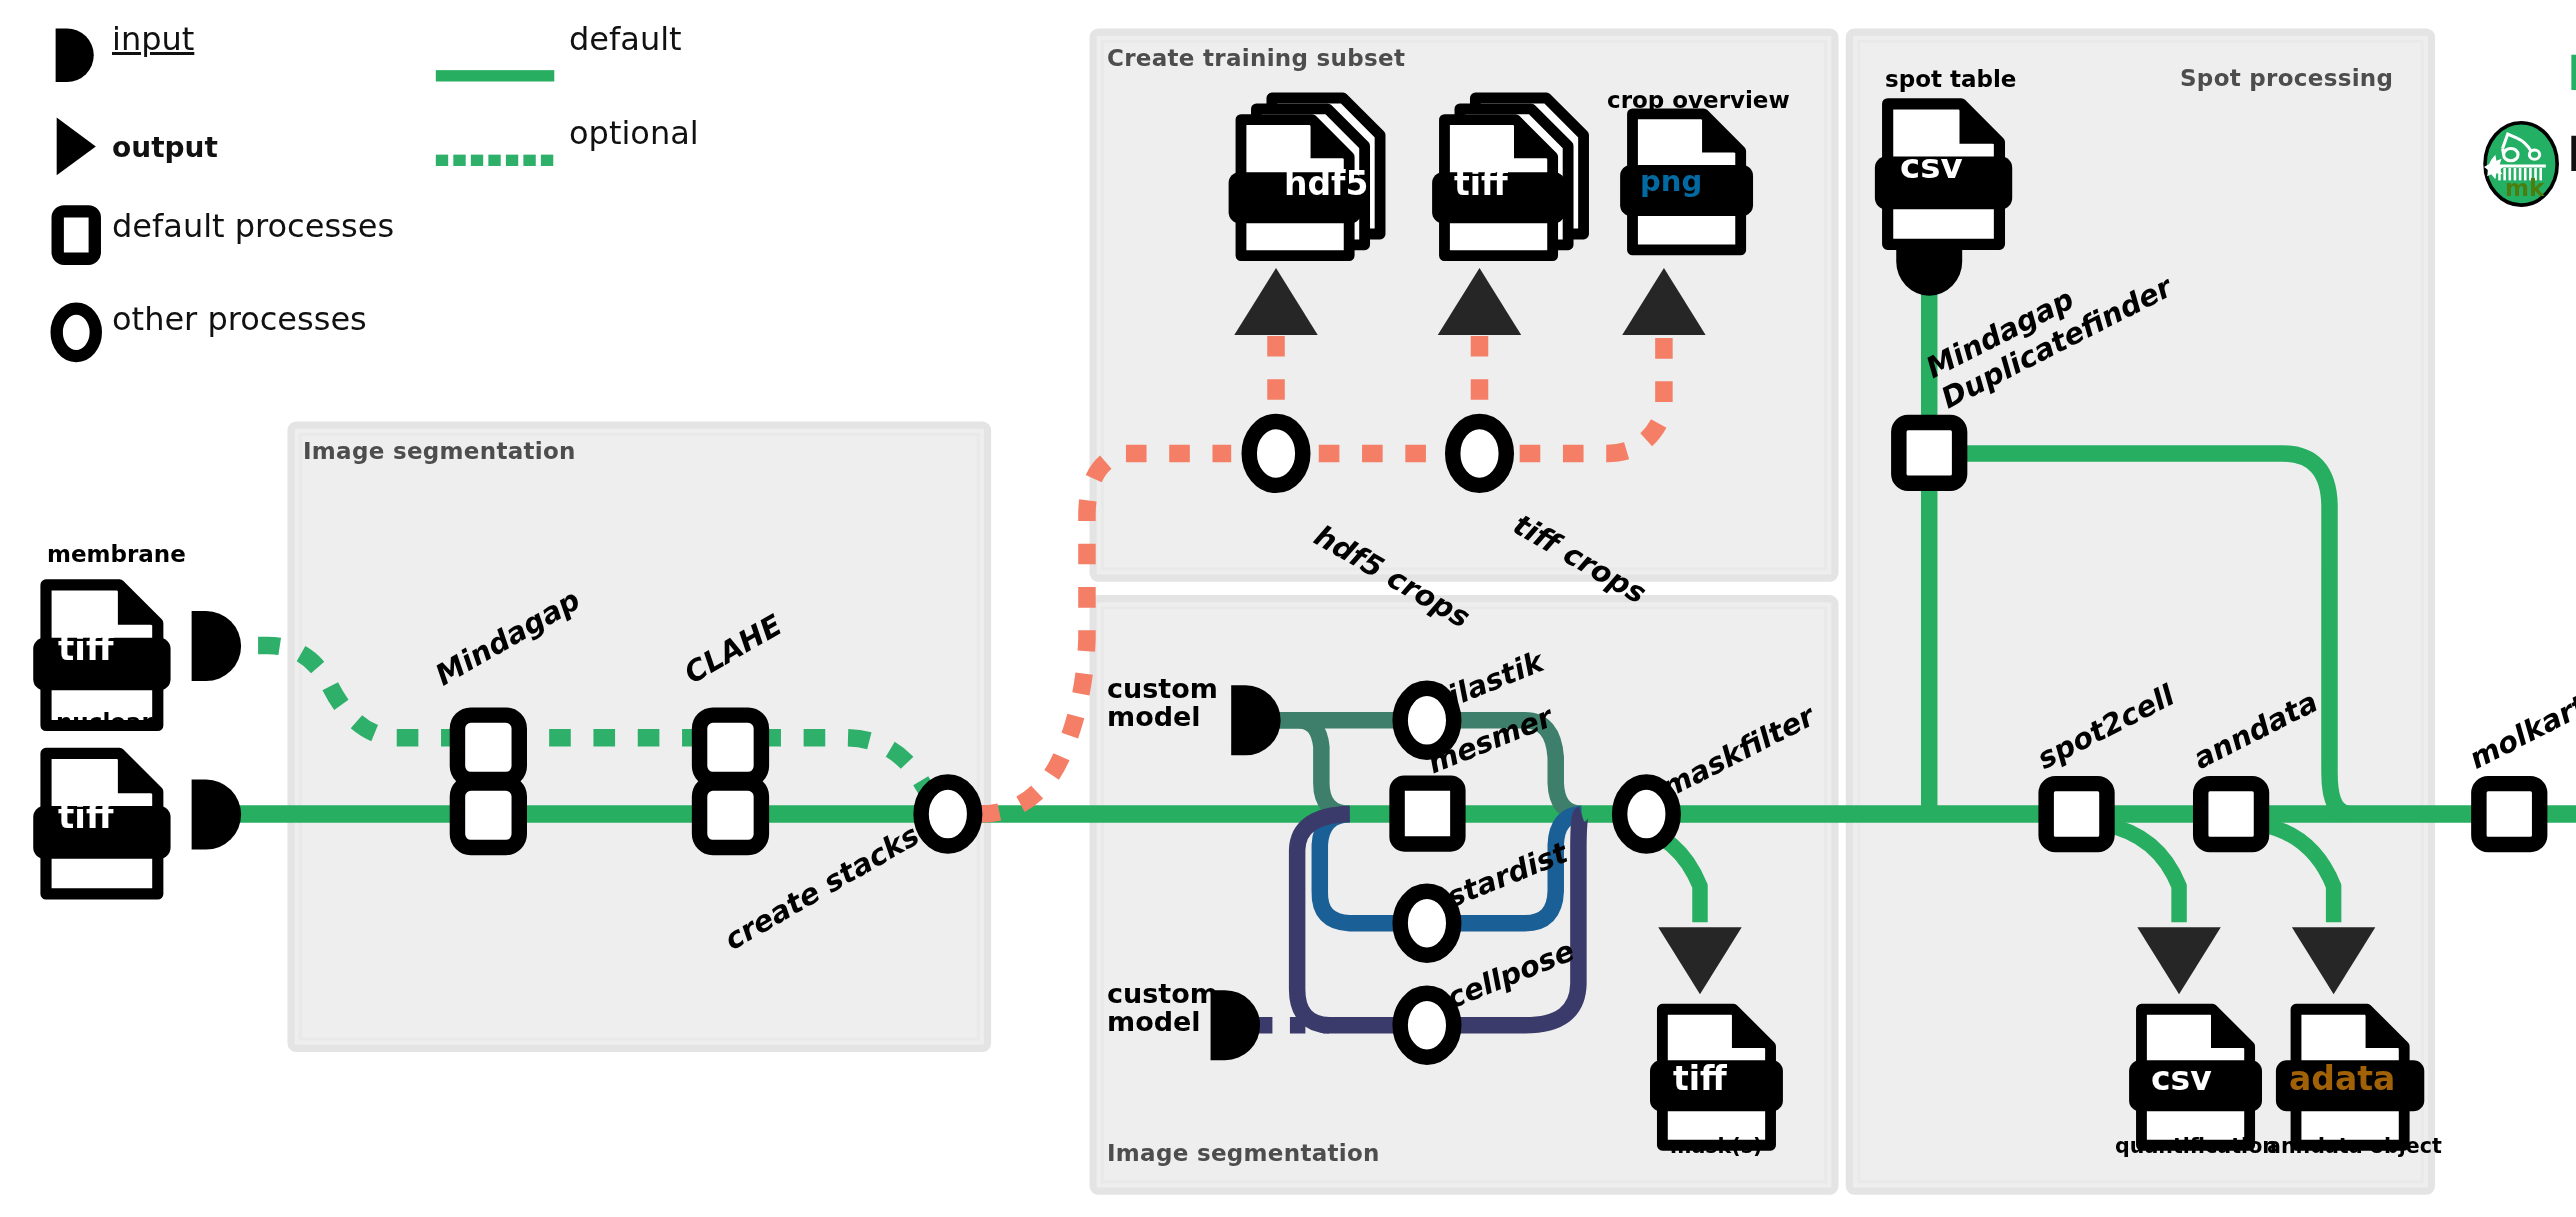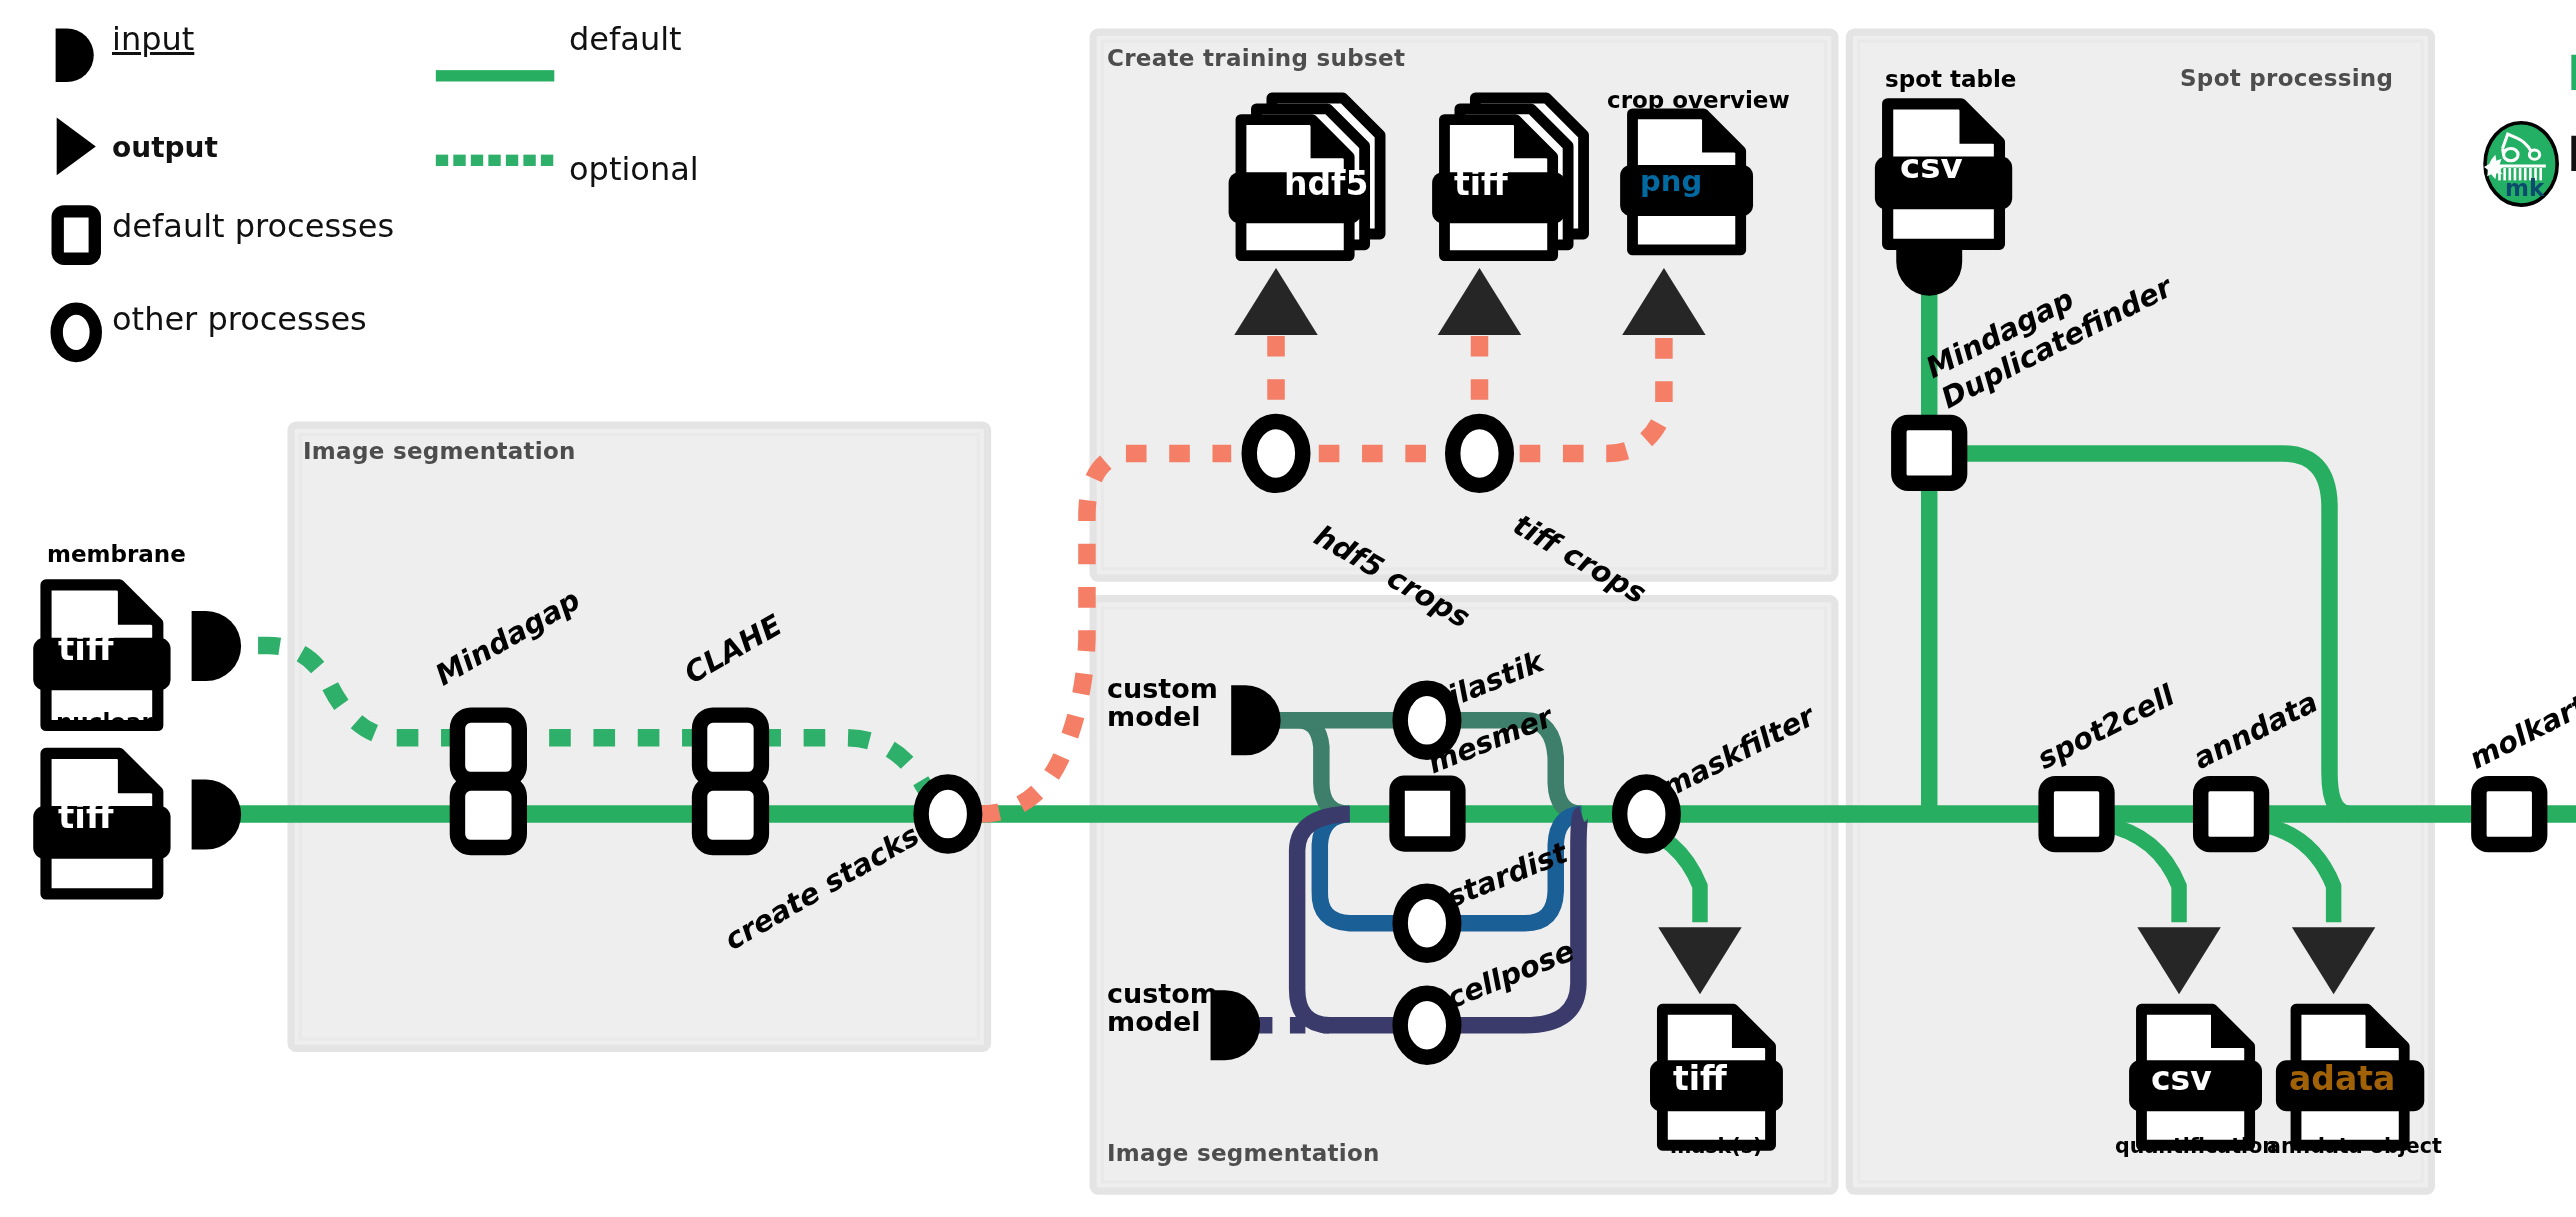--- a/index.html
+++ b/index.html
@@ -287,21 +287,21 @@
     </g>
     <polygon points="14,72 22,62 24,74 34,70 30,82 40,84 30,92 36,100 24,98 22,110 14,100 6,104 8,92 0,86 10,80" fill="#fff"></polygon>
   </g>
 </svg>
 
 <div class="legend-txt" style="left:112px;top:19.6px;font-size:32px;text-decoration:underline;">input</div>
 <div class="legend-txt" style="left:112px;top:131px;font-size:28px;font-weight:bold;">output</div>
 <div class="legend-txt" style="left:112px;top:207px;font-size:32px;">default processes</div>
 <div class="legend-txt" style="left:112px;top:300px;font-size:32px;">other processes</div>
 <div class="legend-txt" style="left:569px;top:19.6px;font-size:32px;">default</div>
-<div class="legend-txt" style="left:569px;top:114px;font-size:32px;margin-top:36px;">optional</div>
+<div class="legend-txt" style="left:569px;top:114px;font-size:32px;">optional</div>
 
 <div class="panel-title" style="left:303px;top:438px;">Image segmentation</div>
 <div class="panel-title" style="left:1107px;top:45px;">Create training subset</div>
 <div class="panel-title" style="left:1107px;top:1140px;">Image segmentation</div>
 <div class="panel-title" style="left:2180px;top:45px;margin-top:20px;">Spot processing</div>
 
 <div class="lbl" style="left:47px;top:541px;font-size:23px;">membrane</div>
 <div class="lbl" style="left:56px;top:709px;font-size:23px;">nuclear</div>
 <div class="lbl" style="left:1885px;top:66px;font-size:23px;">spot table</div>
 <div class="lbl" style="left:1107px;top:675px;font-size:27px;line-height:1.03;">
@@ -342,16 +342,16 @@
   <div>Mindagap</div>
   <div>Duplicatefinder</div>
 </div>
 <div class="lbl diag" style="left:2055px;top:774px;font-size:29px;font-style:italic;transform:rotate(-27deg) translate(0,-100%);">spot2cell</div>
 <div class="lbl diag" style="left:2211px;top:774px;font-size:29px;font-style:italic;transform:rotate(-27deg) translate(0,-100%);">anndata</div>
 <div class="lbl diag" style="left:2487px;top:774px;font-size:29px;font-style:italic;transform:rotate(-27deg) translate(0,-100%);">molkartqc</div>
 
 <div class="logo-txt" style="left:2566px;top:31px;font-size:64px;color:#24b064;">nf</div>
 
 <div class="logo-txt" style="left:2566px;top:112px;font-size:64px;color:#111;">molkart</div>
-<div class="logo-txt" style="left:2505px;top:175px;font-size:23px;color:#0c4a6e;letter-spacing:0;">mk</div>
+<div class="logo-txt" style="left:2505px;top:175px;font-size:23px;color:#4d7c0f;letter-spacing:0;">mk</div>
 
 </div>
 
 
 </body></html>

